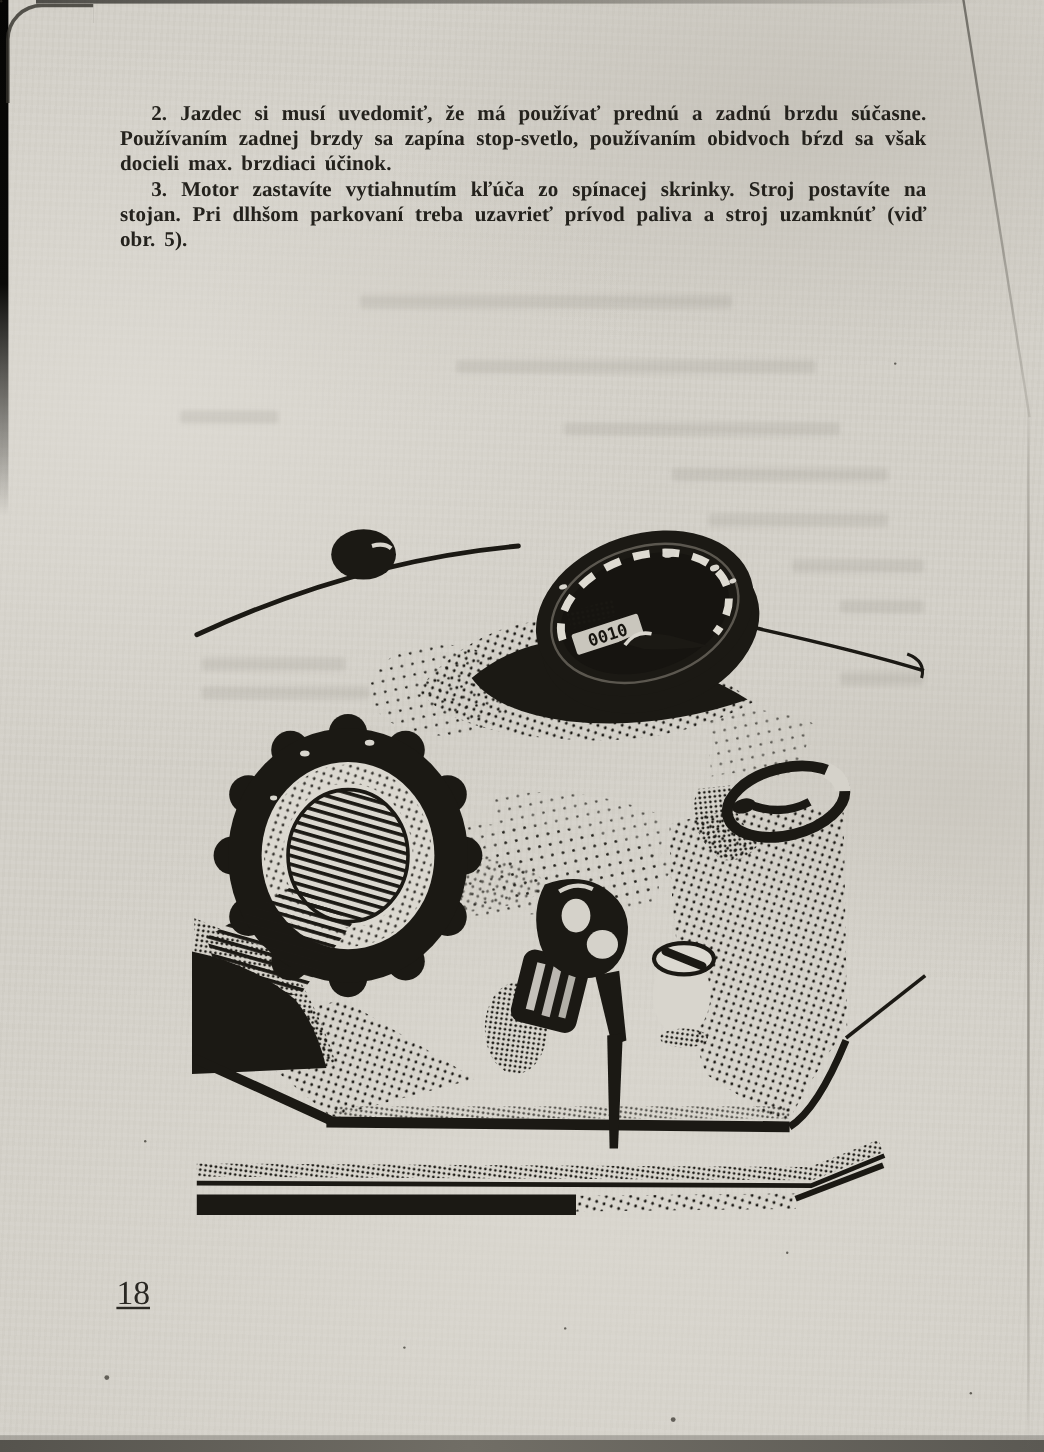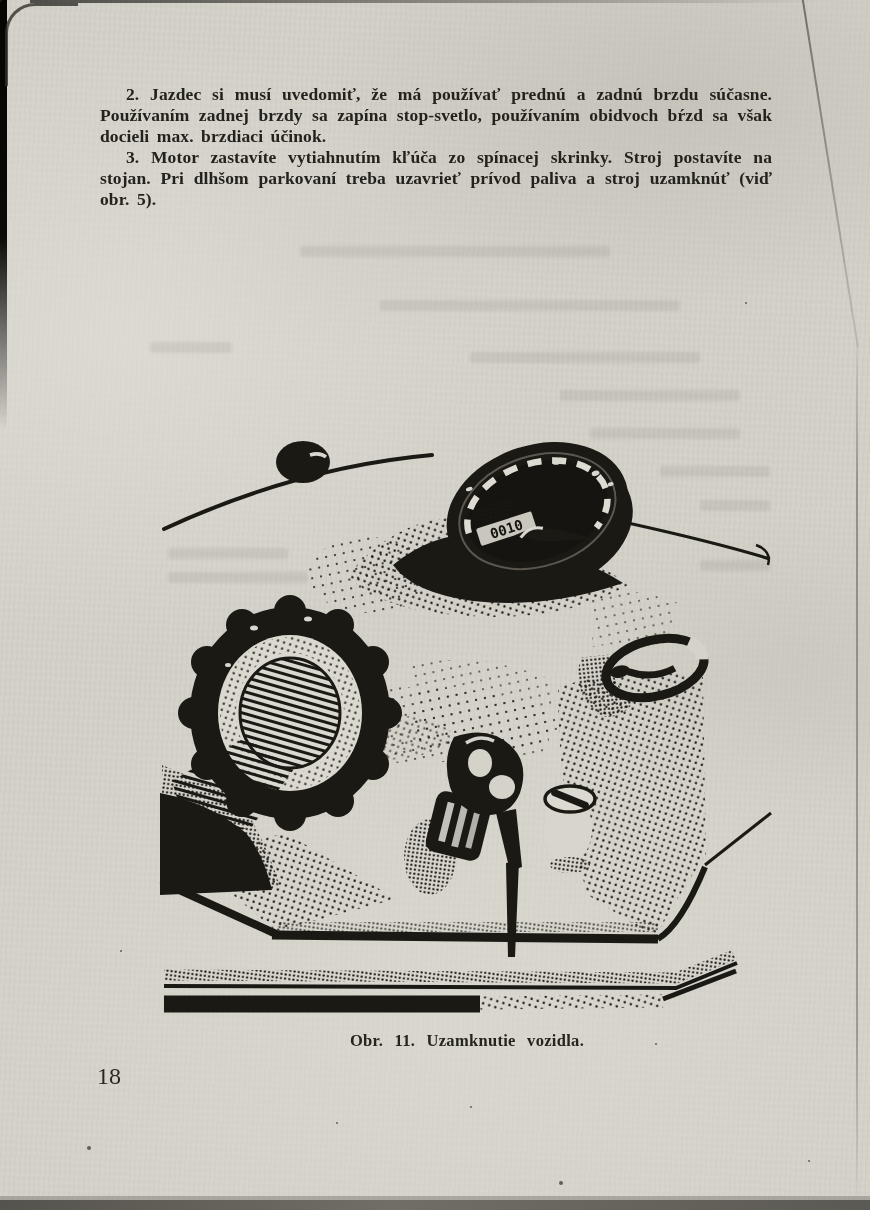--- a/index.html
+++ b/index.html
@@ -43,21 +43,21 @@
   
   .smudge{position:absolute;background:#6e6a60;opacity:.12;filter:blur(1.6px);border-radius:3px;height:11px;}
   
   .textblock{position:absolute;left:100px;top:84px;width:672px;
     font-size:17.5px;line-height:21px;font-weight:bold;
     letter-spacing:.1px;word-spacing:3px;text-align:justify;}
   .textblock p{margin:0;text-indent:26px;}
   
   .caption{position:absolute;left:158px;top:1031px;width:618px;text-align:center;
     font-size:16.5px;font-weight:bold;word-spacing:7px;letter-spacing:.3px;color:#26241f;}
-  .folio{position:absolute;left:97px;top:1063px;font-size:24px;font-weight:normal;color:#2a2823;}
+  .folio{position:absolute;left:97px;top:1063px;font-size:28px;font-weight:normal;color:#2a2823;text-decoration:underline;}
   .figure{position:absolute;left:158px;top:425px;width:618px;height:592px;}
 </style>
 </head>
 <body>
 
 <div class="scan">
 
   <div class="edge-left"></div>
   <div class="edge-top"></div>
   <div class="corner-tl"></div>
@@ -210,16 +210,15 @@
 
     <g>
       <path d="M6,550 L518,553 L576,530" stroke="url(#pd)" stroke-width="11" fill="none"></path>
       <path d="M6,561 L518,563 L579,538" stroke="#1b1914" stroke-width="4" fill="none"></path>
       <path d="M6,579 L322,579" stroke="#1b1914" stroke-width="17"></path>
       <path d="M322,578 L505,576" stroke="url(#pm)" stroke-width="13"></path>
       <path d="M505,574 L578,546" stroke="#1b1914" stroke-width="5"></path>
     </g>
   </svg>
 
-  <div class="caption">Obr. 11. Uzamknutie vozidla.</div>
   <div class="folio">18</div>
 
 </div>
 
 </body></html>

